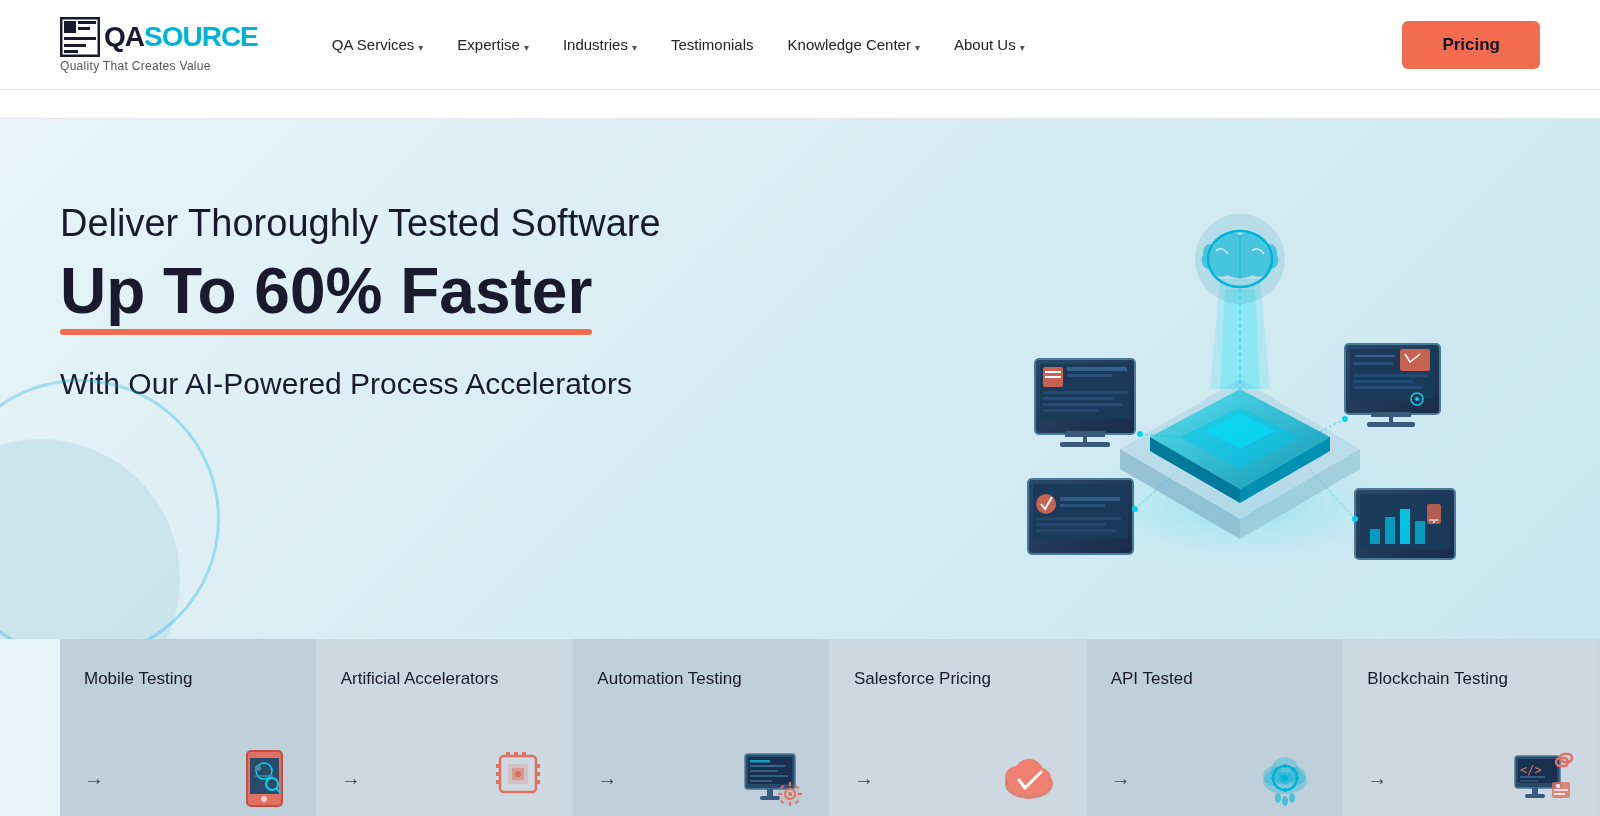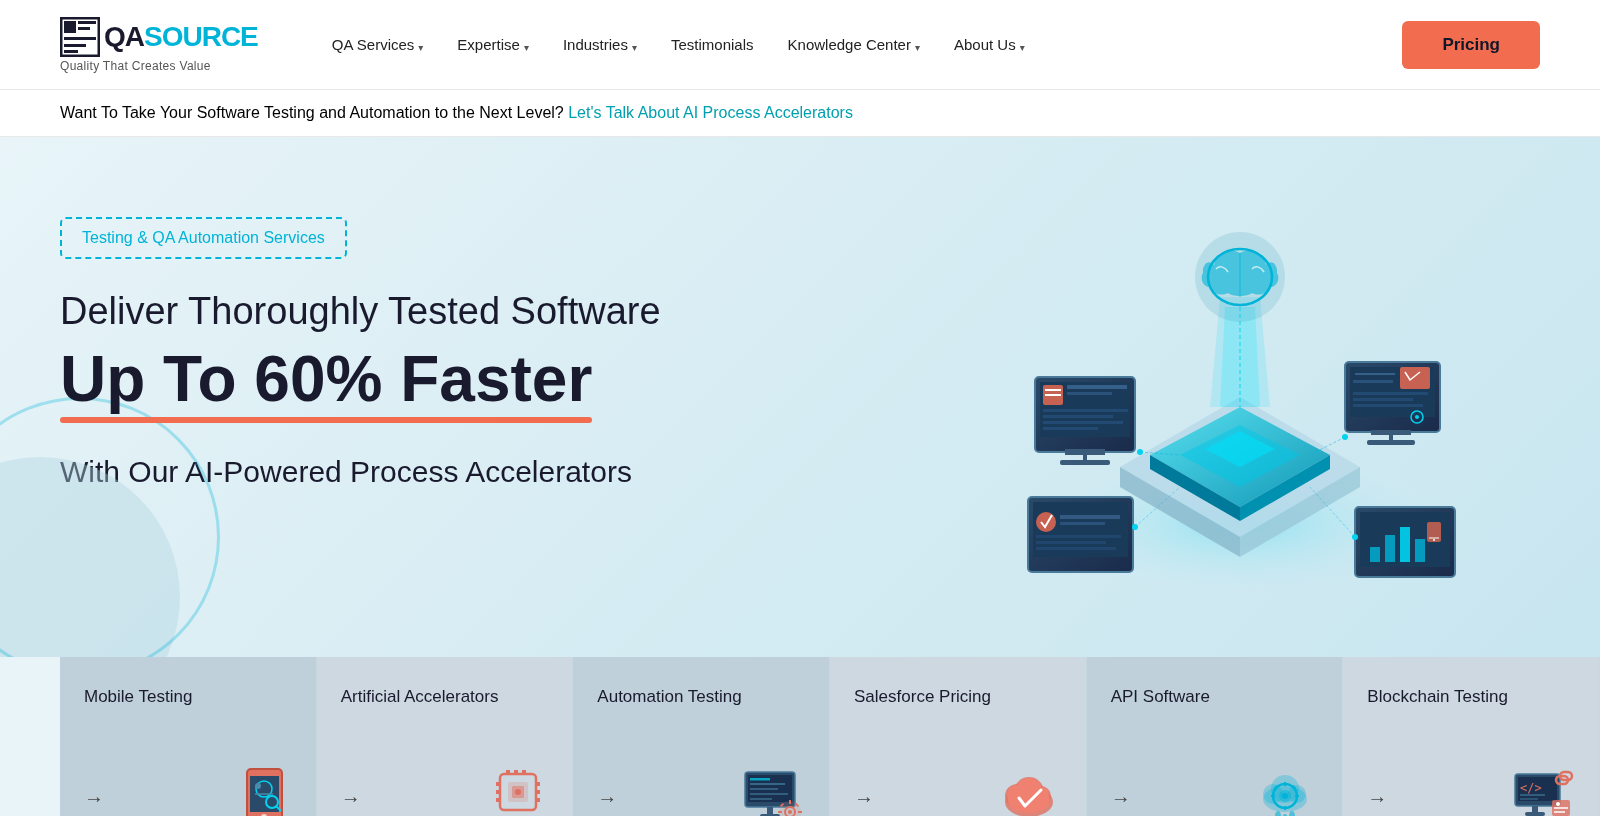--- a/index.html
+++ b/index.html
@@ -292,33 +292,28 @@
     <div class="nav-item">
       <span>About Us</span>
       <span class="nav-chevron">▾</span>
     </div>
   </nav>
 
   <button class="pricing-btn">Pricing</button>
 </header>
 
 <div class="announcement-bar">
-  <div>
-    <span>Want To Take Your Software Testing and Automation to the Next Level?</span>
-    <a href="#" class="announcement-link">Let's Talk About AI Process Accelerators</a>
-  </div>
 </div>
 
 <div class="hero">
 
   <div class="deco-circle-inner"></div>
   <div class="deco-circle"></div>
 
   <div class="hero-content">
-    <div class="hero-badge">Testing &amp; QA Automation Services</div>
     <div class="hero-title">Deliver Thoroughly Tested Software</div>
     <div class="hero-title-bold">Up To 60% Faster</div>
     <div class="hero-subtitle">With Our AI-Powered Process Accelerators</div>
   </div>
 
   <div class="hero-illustration">
     <svg viewBox="0 0 600 420" class="illustration-svg" xmlns="http://www.w3.org/2000/svg">
 
       <defs>
         <radialGradient id="glow" cx="50%" cy="60%" r="50%">
@@ -543,21 +538,21 @@
         <circle cx="20" cy="31" r="10" fill="#f08070"></circle>
         <circle cx="32" cy="27" r="13" fill="#f08070"></circle>
         <circle cx="44" cy="31" r="8" fill="#f08070"></circle>
 
         <path d="M22,34 L28,42 L44,26" fill="none" stroke="#fff" stroke-width="3" stroke-linecap="round" stroke-linejoin="round"></path>
       </svg>
     </div>
   </div>
 
   <div class="service-card" style="background:#bfd0da;">
-    <div class="service-card-title">API Software</div>
+    <div class="service-card-title">API Tested</div>
     <div class="service-card-footer">
       <span class="arrow-icon">→</span>
       <svg width="65" height="65" viewBox="0 0 65 65">
 
         <ellipse cx="32" cy="35" rx="22" ry="13" fill="#00b4d8" opacity="0.3"></ellipse>
         <circle cx="20" cy="30" r="10" fill="#00b4d8" opacity="0.3"></circle>
         <circle cx="32" cy="25" r="14" fill="#00b4d8" opacity="0.3"></circle>
         <circle cx="44" cy="30" r="9" fill="#00b4d8" opacity="0.3"></circle>
 
         <circle cx="32" cy="32" r="12" fill="none" stroke="#00b4d8" stroke-width="2.5"></circle>

